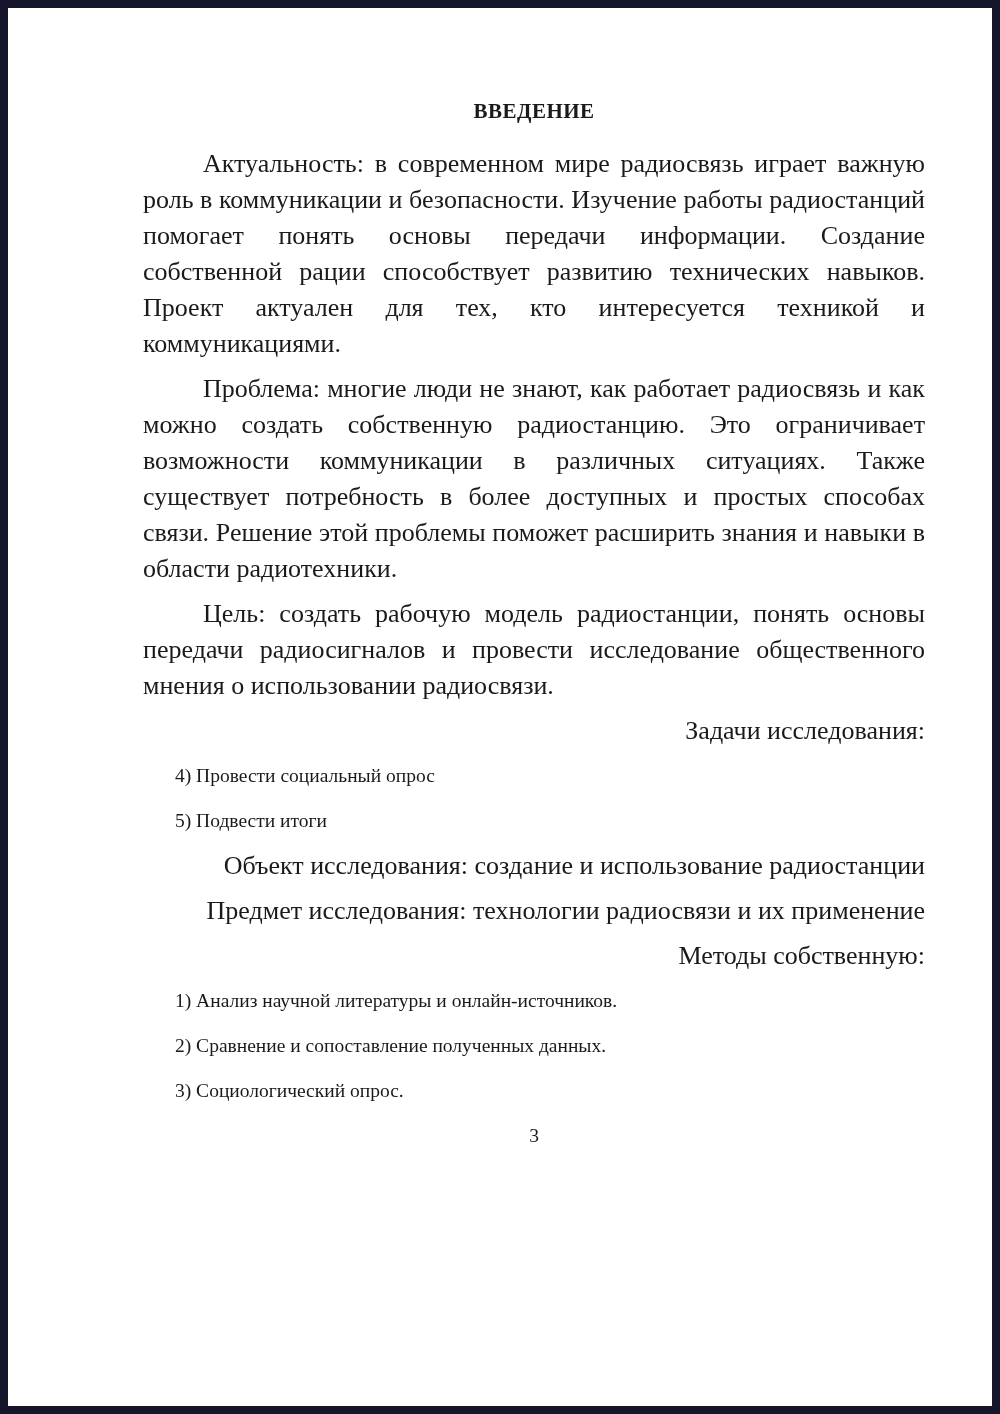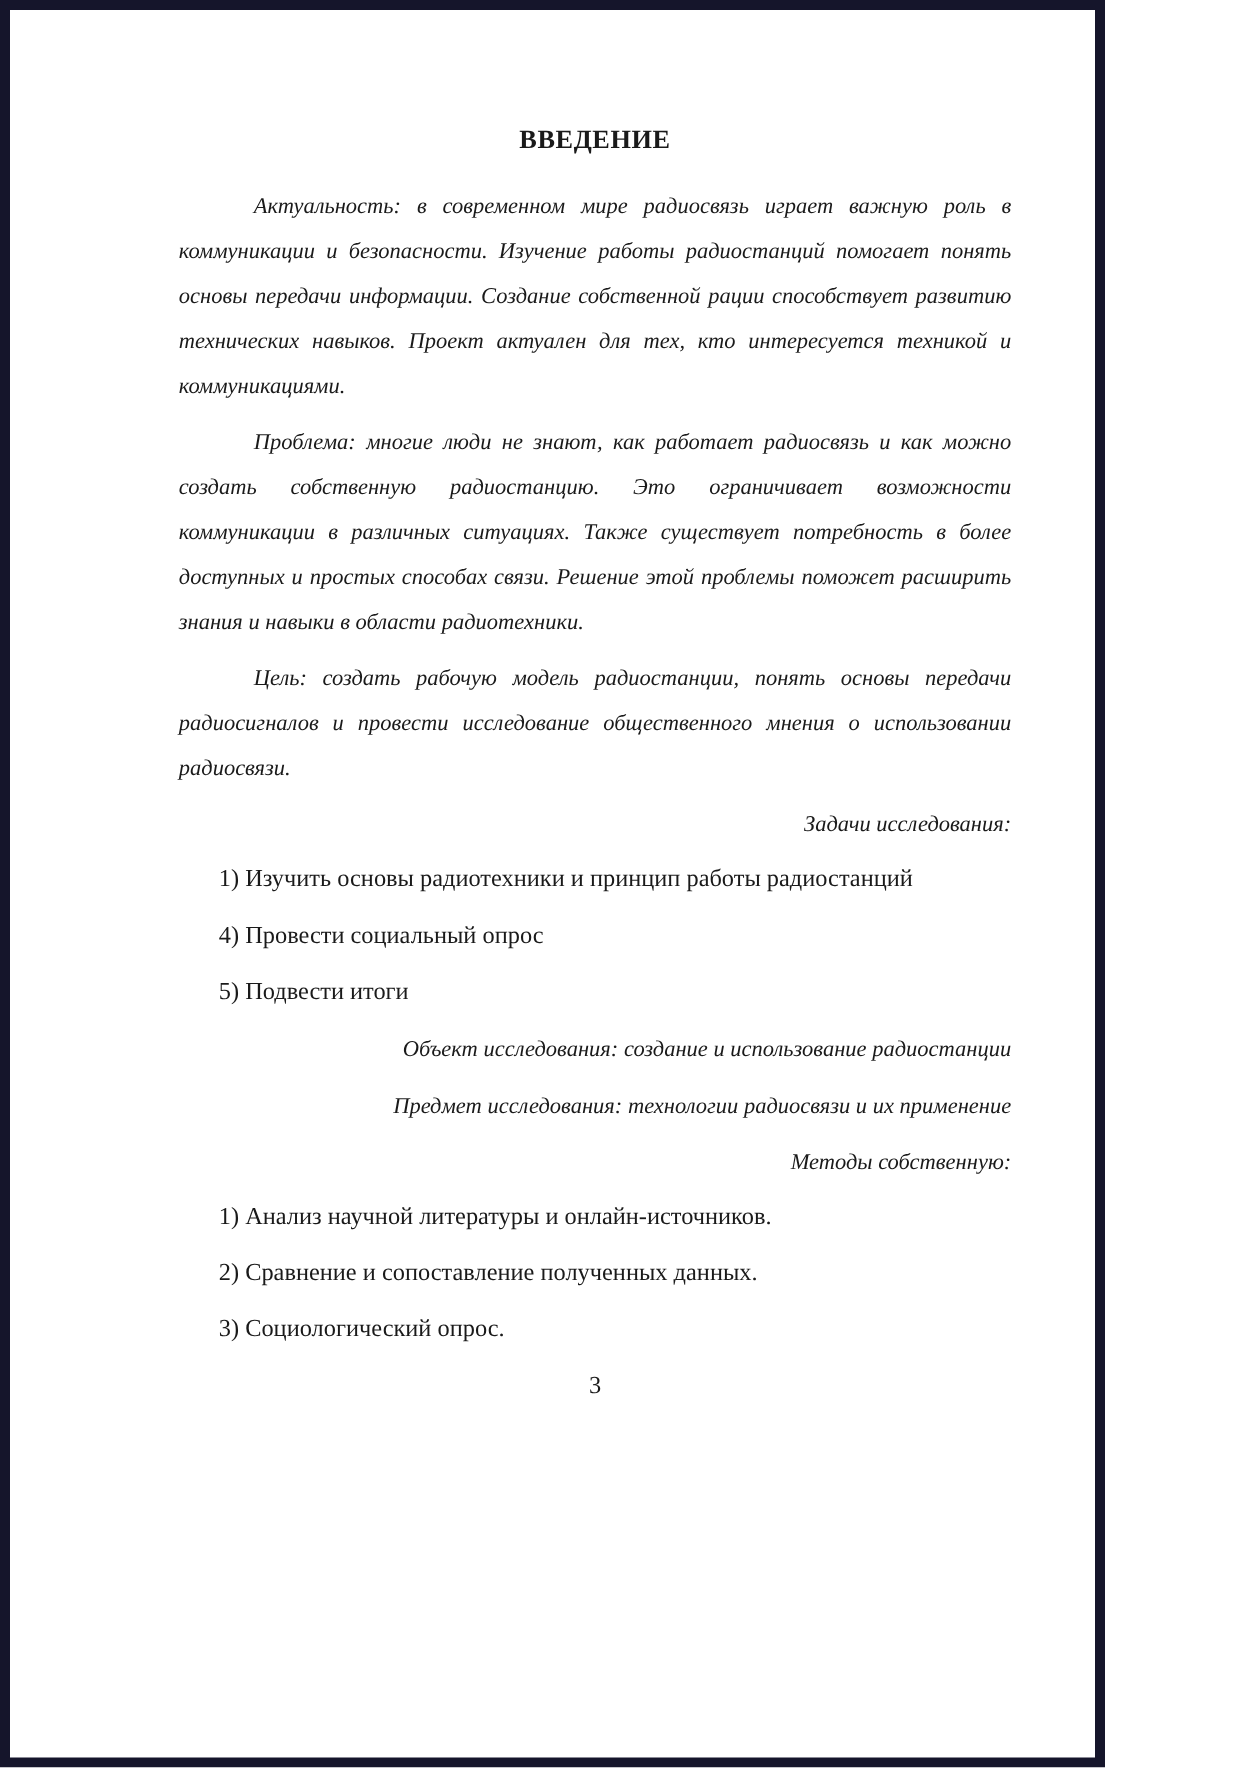--- a/index.html
+++ b/index.html
@@ -9,42 +9,41 @@
   }
   body {
     width: 1000px;
     height: 1414px;
     font-family: "Liberation Serif", "DejaVu Serif", serif;
     color: #1a1a1a;
   }
   .page {
     position: relative;
     box-sizing: border-box;
-    width: 884px;
+    width: 1000px;
     height: 1414px;
     background: #ffffff;
     border: 8px solid #15152b;
     padding: 88px 67px 40px 135px;
     overflow: hidden;
   }
   .doc-title {
     margin: 0 0 20px 0;
     font-size: 21px;
     font-weight: bold;
     text-align: center;
     line-height: 30px;
     letter-spacing: 0.5px;
   }
   .para {
     margin: 0 0 9px 0;
-    font-size: 18px;
+    font-size: 26px;
     line-height: 36px;
     text-align: justify;
     text-indent: 60px;
-    font-style: italic;
   }
   .para.single {
     text-align: right;
   }
   .list-item {
     margin: 0 0 9px 0;
     padding-left: 32px;
     font-size: 19.5px;
     line-height: 36px;
     text-align: left;
@@ -64,21 +63,20 @@
   <h1 class="doc-title">ВВЕДЕНИЕ</h1>
 
   <p class="para">Актуальность: в современном мире радиосвязь играет важную роль в коммуникации и безопасности. Изучение работы радиостанций помогает понять основы передачи информации. Создание собственной рации способствует развитию технических навыков. Проект актуален для тех, кто интересуется техникой и коммуникациями.</p>
 
   <p class="para">Проблема: многие люди не знают, как работает радиосвязь и как можно создать собственную радиостанцию. Это ограничивает возможности коммуникации в различных ситуациях. Также существует потребность в более доступных и простых способах связи. Решение этой проблемы поможет расширить знания и навыки в области радиотехники.</p>
 
   <p class="para">Цель: создать рабочую модель радиостанции, понять основы передачи радиосигналов и провести исследование общественного мнения о использовании радиосвязи.</p>
 
   <p class="para single">Задачи исследования:</p>
 
-  <p class="list-item">1) Изучить основы радиотехники и принцип работы радиостанций</p>
   <p class="list-item">4) Провести социальный опрос</p>
   <p class="list-item">5) Подвести итоги</p>
 
   <p class="para single">Объект исследования: создание и использование радиостанции</p>
 
   <p class="para single">Предмет исследования: технологии радиосвязи и их применение</p>
 
 
   <p class="para single">Методы собственную:</p>
 

